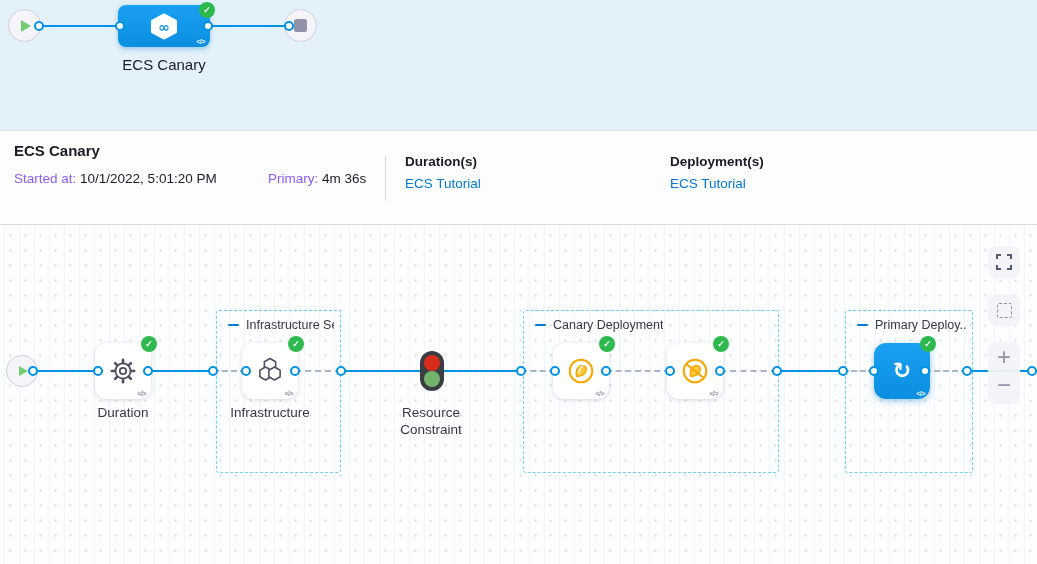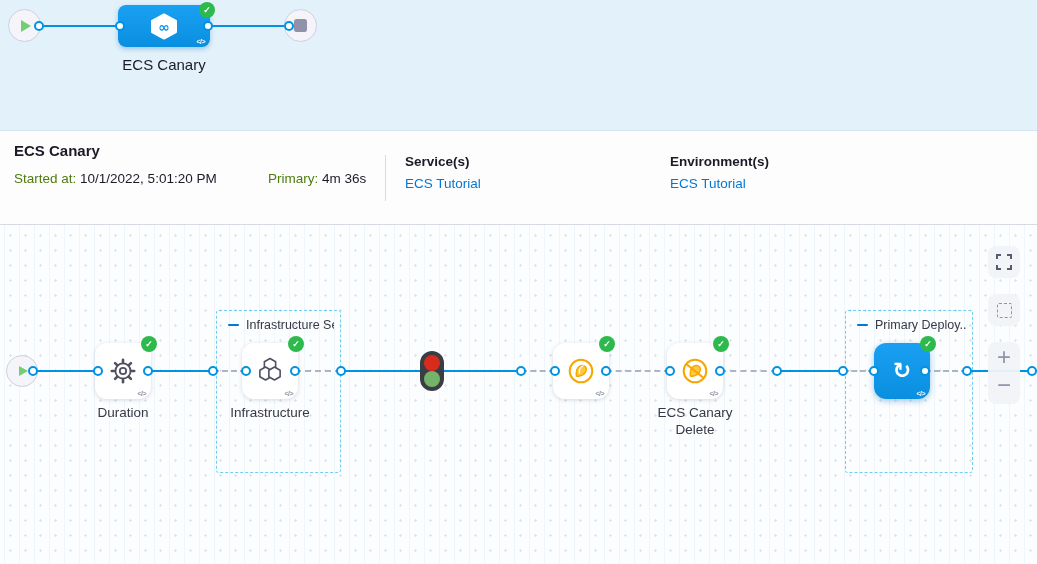--- a/index.html
+++ b/index.html
@@ -28,21 +28,21 @@
            color:#fff; font-size:9px; font-weight:bold; display:flex; align-items:center;
            justify-content:center; z-index:6; }
   .dot { position:absolute; width:10px; height:10px; border-radius:50%; background:#fff;
          border:2px solid #0092e4; z-index:4; }
 
   
   .runbar { position:absolute; left:0; top:131px; width:1037px; height:94px; background:#fdfdfe;
             border-bottom:1px solid #d8dae3; }
   .run-title { position:absolute; left:14px; top:11px; font-size:15px; font-weight:bold; color:#1b1b28; }
   .meta { position:absolute; top:40px; font-size:13.5px; color:#1b1b28; }
-  .meta .lab { color:#4d7c0f; }
+  .meta .lab { color:#8b5cf6; }
   .vdiv { position:absolute; left:385px; top:24px; height:46px; border-left:1px solid #d9dbe2; }
   .kv-label { position:absolute; top:23px; font-size:13.5px; font-weight:bold; color:#1b1b28; }
   .kv-link { position:absolute; top:45px; font-size:13.5px; color:#0278d5; text-decoration:none; cursor:pointer; }
 
   
   .canvas { position:absolute; left:0; top:225px; width:1037px; height:339px;
             background-color:#fcfdfe;
             background-image:
               linear-gradient(to right, rgba(120,190,225,.10) 1px, transparent 1px),
               radial-gradient(circle, #dbe5ec 1.15px, transparent 1.35px);
@@ -120,32 +120,38 @@
     <div class="run-title">ECS Canary</div>
     <div class="meta" style="left:14px;">
       <span class="lab">Started at:</span>
       <span>10/1/2022, 5:01:20 PM</span>
     </div>
     <div class="meta" style="left:268px;">
       <span class="lab">Primary:</span>
       <span>4m 36s</span>
     </div>
     <div class="vdiv"></div>
-    <div class="kv-label" style="left:405px;">Service(s)</div>
+    <div class="kv-label" style="left:405px;">Duration(s)</div>
     <a class="kv-link" style="left:405px;">ECS Tutorial</a>
-    <div class="kv-label" style="left:670px;">Environment(s)</div>
+    <div class="kv-label" style="left:670px;">Deployment(s)</div>
     <a class="kv-link" style="left:670px;">ECS Tutorial</a>
   </div>
 
   <div class="canvas">
 
     <div class="stage-group" style="left:216px; width:125px;">
       <div class="group-head" style="width:106px;">
         <span class="minus-ic"></span>
         <span>Infrastructure Se...</span>
+      </div>
+    </div>
+    <div class="stage-group" style="left:523px; width:256px;">
+      <div class="group-head">
+        <span class="minus-ic"></span>
+        <span>Canary Deployment</span>
       </div>
     </div>
     <div class="stage-group" style="left:845px; width:128px;">
       <div class="group-head" style="width:110px;">
         <span class="minus-ic"></span>
         <span>Primary Deploy...</span>
       </div>
     </div>
 
     <div class="edge" style="left:33px; width:65px;"></div>
@@ -199,41 +205,41 @@
       </svg>
       <span class="code-glyph">&lt;/&gt;</span>
     </div>
     <div class="badge" style="left:288px; top:111px;">✓</div>
     <div class="node-label" style="left:215px;">Infrastructure</div>
 
     <div class="traffic">
       <div class="red"></div>
       <div class="green"></div>
     </div>
+    <div class="node-label" style="left:376px;">Resource Constraint</div>
 
     <div class="step-node" style="left:553px;">
       <svg width="30" height="30" viewBox="0 0 30 30">
         <circle cx="15" cy="15" r="11.3" fill="none" stroke="#f7a600" stroke-width="2"></circle>
         <path d="M10.5,20 C9.3,13 13,8.6 17.4,9.6 C21,10.4 21,14.6 19,17 C17,19.5 13,20.7 10.5,20 Z" fill="#ffc93d" stroke="#f7a600" stroke-width="1.4"></path>
         <path d="M13.5,17.5 C13,13.5 15,10.5 17.4,9.6" fill="none" stroke="#ffffff" stroke-width="1.2"></path>
       </svg>
       <span class="code-glyph">&lt;/&gt;</span>
     </div>
     <div class="badge" style="left:599px; top:111px;">✓</div>
 
     <div class="step-node" style="left:667px;">
       <svg width="30" height="30" viewBox="0 0 30 30">
         <circle cx="15" cy="15" r="11.3" fill="none" stroke="#f7a600" stroke-width="2"></circle>
         <path d="M10.5,20 C9.3,13 13,8.6 17.4,9.6 C21,10.4 21,14.6 19,17 C17,19.5 13,20.7 10.5,20 Z" fill="#ffc93d" stroke="#f7a600" stroke-width="1.4"></path>
         <line x1="7.5" y1="9" x2="22.5" y2="21" stroke="#f7a600" stroke-width="2" stroke-linecap="round"></line>
       </svg>
       <span class="code-glyph">&lt;/&gt;</span>
     </div>
     <div class="badge" style="left:713px; top:111px;">✓</div>
-    <div class="node-label" style="left:640px;">ECS Canary Delete</div>
 
     <div class="step-node blue" style="left:874px;">
       <span class="roll-glyph dejavu">↻</span>
       <span class="code-glyph">&lt;/&gt;</span>
     </div>
     <div class="badge" style="left:920px; top:111px;">✓</div>
 
     <div class="dot" style="left:28px; top:141px;"></div>
     <div class="dot" style="left:93px; top:141px;"></div>
     <div class="dot" style="left:143px; top:141px;"></div>

